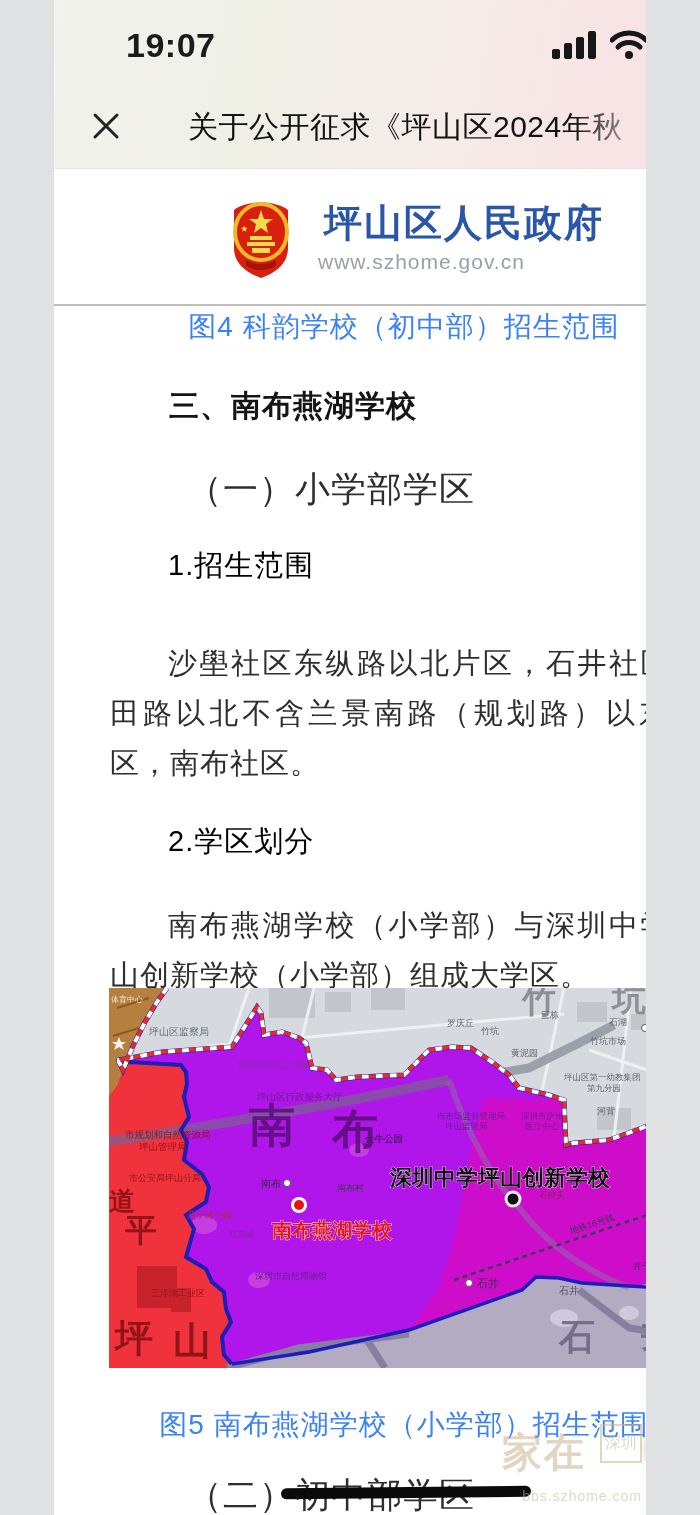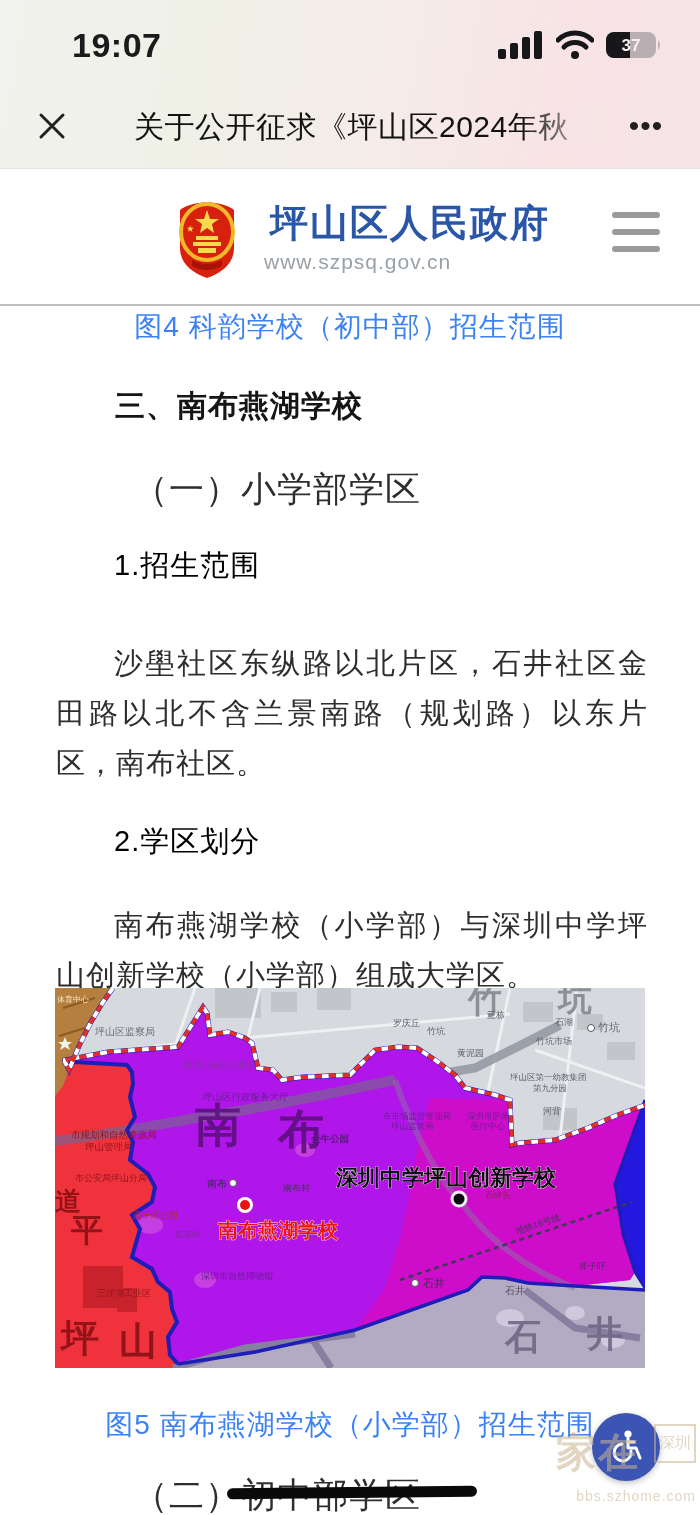--- a/index.html
+++ b/index.html
@@ -1,17 +1,17 @@
 <!DOCTYPE html>
 <html><head>
 <meta charset="utf-8">
 <style>
   html,body{margin:0;padding:0;background:#dfe1e3;}
   *{box-sizing:border-box;}
-  #screen{position:relative;width:700px;height:1515px;margin:0 auto;overflow:hidden;
+  #screen{position:relative;width:592px;height:1515px;margin:0 auto;overflow:hidden;
     font-family:"Liberation Sans","DejaVu Sans",sans-serif;background:#ffffff;}
   
   #chrome{position:absolute;left:0;top:0;width:700px;height:168px;
     background:linear-gradient(100deg,#f2f2ee 0%,#eff0e6 28%,#f5ece9 55%,#f8e3e5 80%,#f6e4e6 100%);
     box-shadow:0 1px 0 rgba(0,0,0,0.10);z-index:5;}
   .time{position:absolute;left:72px;top:26px;font-size:34px;font-weight:700;color:#1b1b1d;letter-spacing:.5px;}
   .statusicons{position:absolute;right:38px;top:30px;display:flex;align-items:center;gap:12px;}
   
   .navrow{position:absolute;left:0;top:96px;width:700px;height:62px;}
   .closebtn{position:absolute;left:30px;top:8px;width:44px;height:44px;display:flex;align-items:center;justify-content:center;}
@@ -94,21 +94,21 @@
         <ellipse cx="35" cy="42" rx="26" ry="28" fill="none" stroke="#f0b929" stroke-width="4"></ellipse>
         <polygon points="35,20 38,29 47,29 40,34 42,43 35,38 28,43 30,34 23,29 32,29" fill="#f7d94c"></polygon>
         <polygon points="20,33 22,37 26,37 23,40 24,44 20,41 17,44 18,40 15,37 19,37" fill="#f7d94c" transform="scale(.6) translate(10,26)"></polygon>
         <rect x="24" y="46" width="22" height="4" fill="#f7d94c"></rect>
         <rect x="21" y="52" width="28" height="4" fill="#f7d94c"></rect>
         <rect x="26" y="58" width="18" height="5" fill="#f7d94c"></rect>
         <path d="M20 70 Q35 78 50 70 L50 76 Q35 84 20 76 Z" fill="#a81208"></path>
       </svg>
     </div>
     <div class="sitetitle">坪山区人民政府</div>
-    <div class="siteurl">www.szpsq.gov.cn</div>
+    <div class="siteurl">www.szhome.gov.cn</div>
     <div class="hamburger">
         <div></div>
         <div></div>
         <div></div>
       </div>
   </div>
 
   <div class="topline"></div>
 
   <div class="cap" style="top:308px">图4 科韵学校（初中部）招生范围</div>

